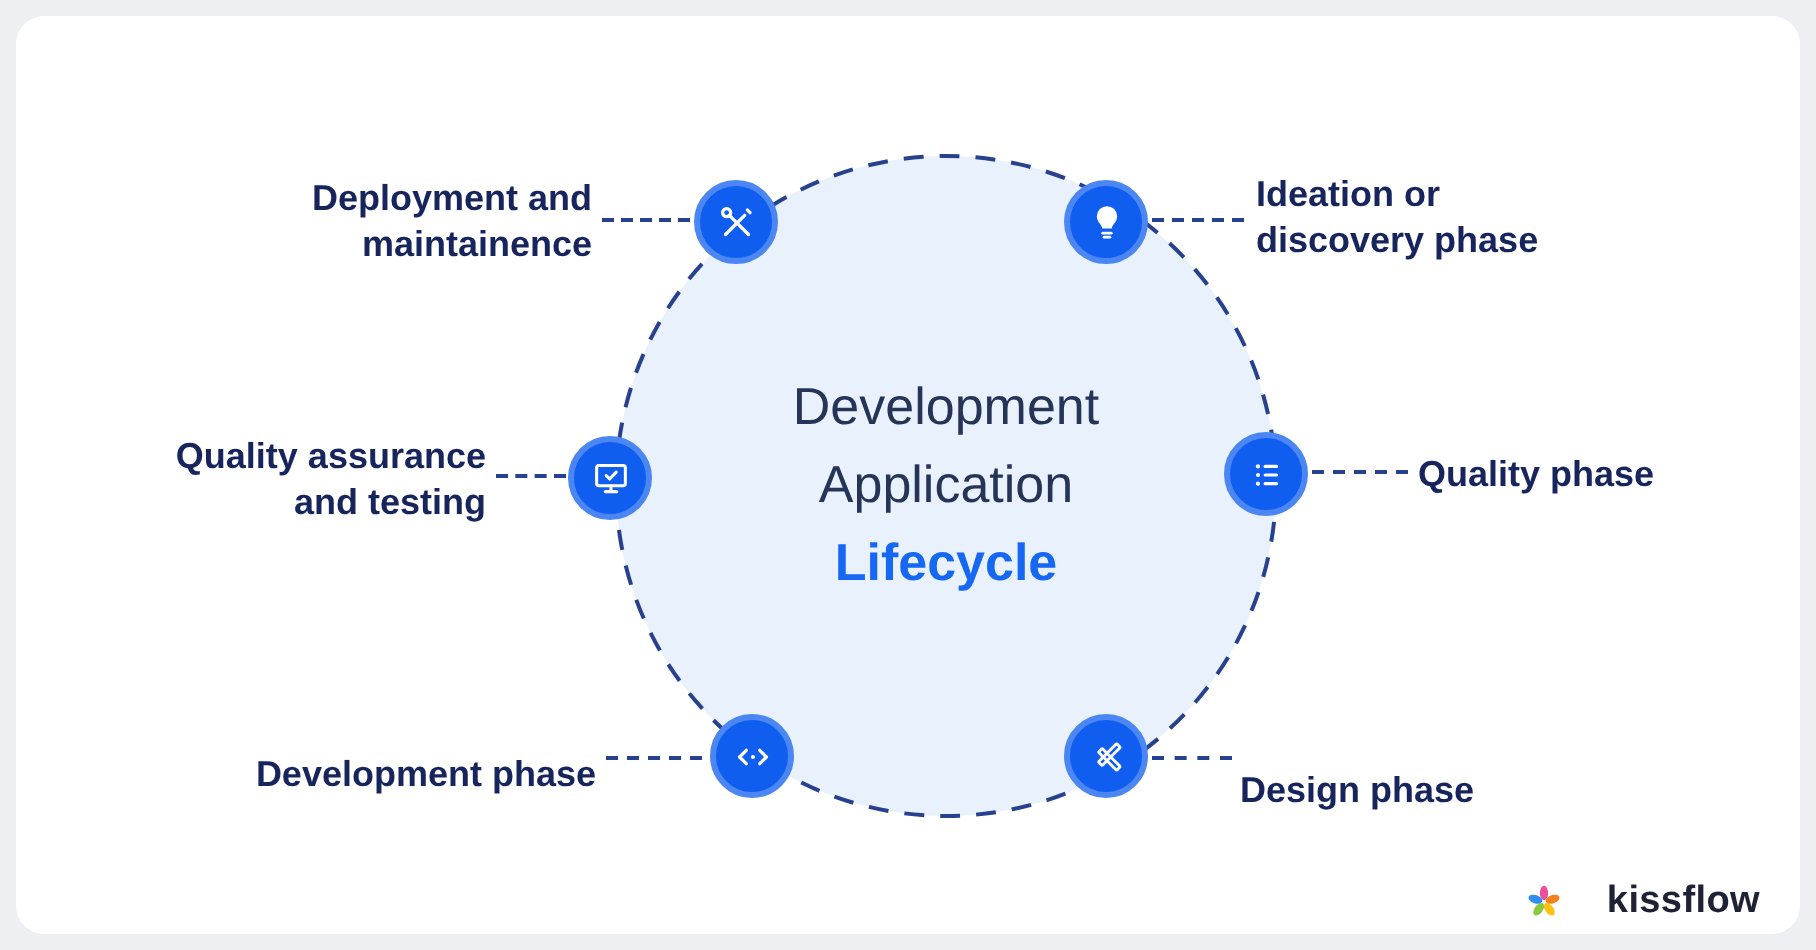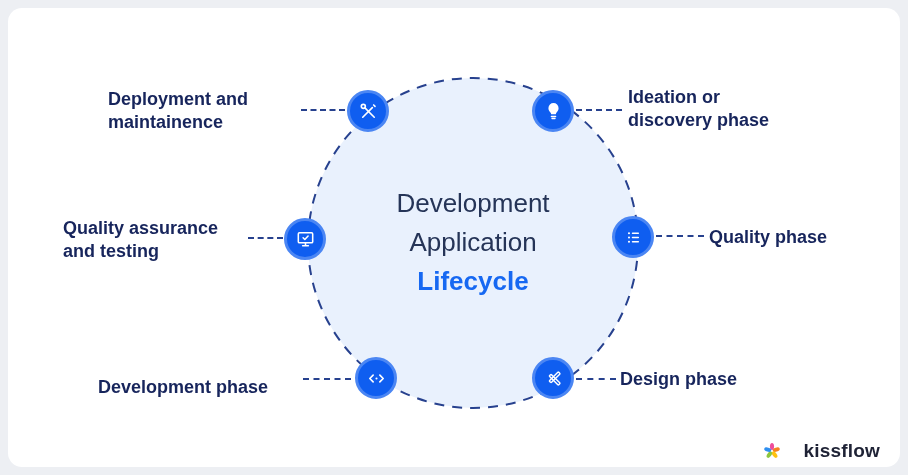--- a/index.html
+++ b/index.html
@@ -39,21 +39,21 @@
     color: #1668f2;
     font-weight: 700;
   }
   .node-label {
     position: absolute;
     font-size: 18px;
     font-weight: 700;
     line-height: 1.3;
     color: #17255c;
   }
-  .align-right { }
+  .align-right { text-align: right; }
   .align-left  { text-align: left; }
   .nowrap { white-space: nowrap; }
   .conn {
     position: absolute;
     height: 0;
     border-top: 2px dashed #27418e;
   }
   .icon-circle {
     position: absolute;
     width: 42px; height: 42px;
@@ -82,21 +82,21 @@
   .icon-3  { left: 604px; top: 208px; }
   .conn-3  { left: 648px; top: 227px; width: 48px; }
   .label-3 { left: 701px; top: 218px; width: 200px; }
   
   .label-4 { left: 90px;  top: 368px; width: 200px; }
   .conn-4  { left: 295px; top: 370px; width: 48px; }
   .icon-4  { left: 347px; top: 349px; }
   
   .icon-5  { left: 524px; top: 349px; }
   .conn-5  { left: 568px; top: 370px; width: 40px; }
-  .label-5 { left: 612px; top: 360px; width: 180px; }
+  .label-5 { left: 612px; top: 376px; width: 180px; }
 
   .logo {
     position: absolute;
     right: 20px; top: 432px;
     display: flex;
     align-items: center;
     gap: 22px;
   }
   .logo-text {
     font-size: 19px;

